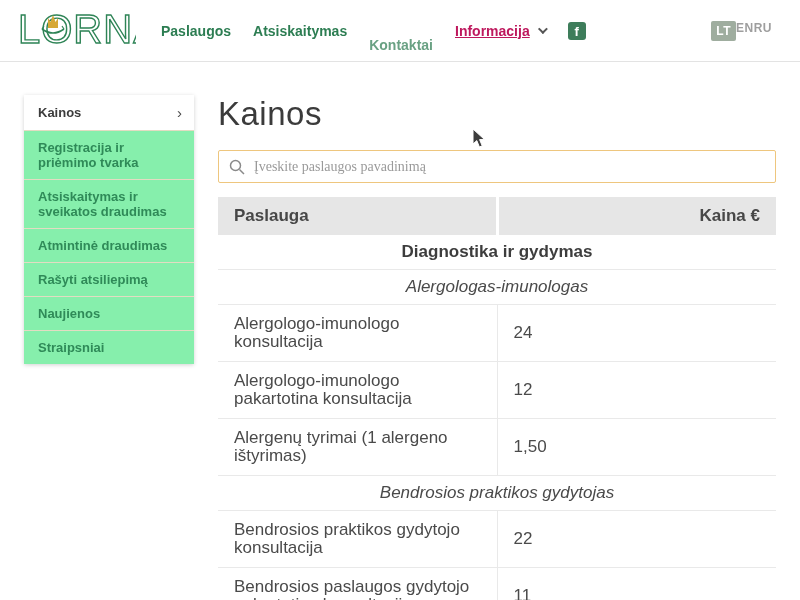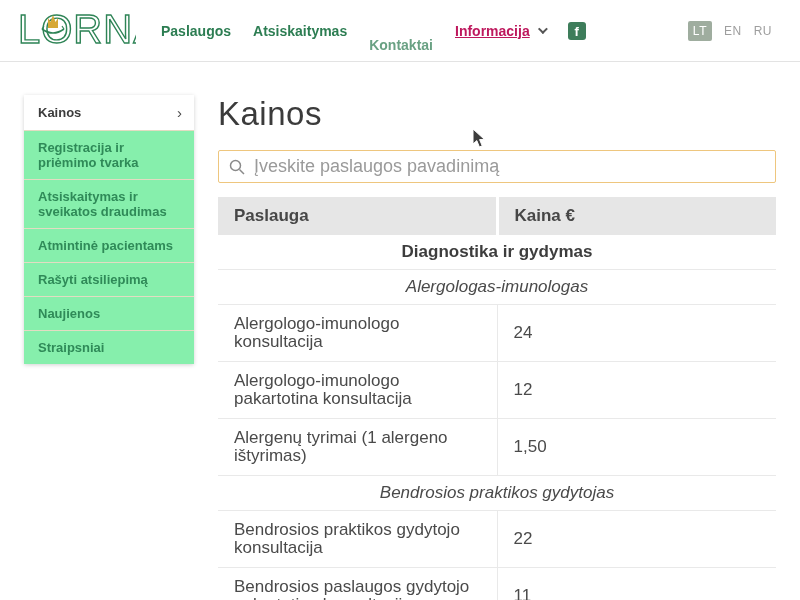--- a/index.html
+++ b/index.html
@@ -49,24 +49,22 @@
     font-size: 13px;
     font-weight: bold;
     display: flex; align-items: flex-end; justify-content: center;
     line-height: 17px;
     margin-left: 12px;
     cursor: pointer;
   }
   .langs {
     margin-left: auto;
     display: flex;
-    align-items: center;
-    gap: 12px;
     font-size: 12px;
-    font-weight: normal;
+    font-weight: bold;
   }
   .lang { color: #9e9e9e; cursor: pointer; letter-spacing: .5px; }
   .lang.active {
     background: #9fad9f;
     color: #ffffff;
     padding: 3px 5px;
     border-radius: 2px;
   }
 
   
@@ -114,22 +112,22 @@
     border: 1px solid #eec67e;
     border-radius: 2px;
     background: #fff;
     display: flex;
     align-items: center;
     padding: 0 10px;
   }
   .searchbox svg { flex: 0 0 auto; margin-right: 9px; }
   .searchbox input {
     border: none; outline: none;
-    font-family: Liberation Sans, sans-serif;
-    font-size: 18px;
+    font-family: Liberation Serif, serif;
+    font-size: 14px;
     color: #4a4a4a;
     width: 100%;
     background: transparent;
   }
   .searchbox input::placeholder { color: #9a9a9a; }
 
   
   table.prices {
     margin-top: 14px;
     width: 100%;
@@ -138,21 +136,21 @@
     color: #4a4a4a;
   }
   table.prices col { width: 50%; }
   th {
     background: #e6e6e6;
     text-align: left;
     font-weight: bold;
     color: #474747;
     padding: 9px 16px;
   }
-  th.price-col { border-left: 3px solid #ffffff; }
+  th.price-col { border-left: 3px solid #ffffff; text-align: right; }
   td { padding: 10px 16px; border-bottom: 1px solid #e9e9e9; line-height: 18px; }
   td.price { border-left: 1px solid #e9e9e9; }
   tr.section td { text-align: center; font-weight: bold; color: #3d3d3d; padding: 8px 16px; }
   tr.subsection td { text-align: center; font-style: italic; padding: 8px 16px; }
 
   
   .cursor { position: absolute; left: 472px; top: 128px; pointer-events: none; z-index: 10; }
 </style>
 </head>
 <body>
@@ -187,21 +185,21 @@
 
 <div class="content">
 
   <div class="sidebar">
     <div class="side-item active">
       <span>Kainos</span>
       <span class="side-chev">›</span>
     </div>
     <div class="side-item">Registracija ir priėmimo tvarka</div>
     <div class="side-item">Atsiskaitymas ir sveikatos draudimas</div>
-    <div class="side-item">Atmintinė pacientams</div>
+    <div class="side-item">Atmintinė draudimas</div>
     <div class="side-item">Rašyti atsiliepimą</div>
     <div class="side-item">Naujienos</div>
     <div class="side-item">Straipsniai</div>
   </div>
 
   <div class="main">
     <h1 class="page-title">Kainos</h1>
 
     <div class="searchbox">
       <svg width="16" height="16" viewBox="0 0 16 16">

